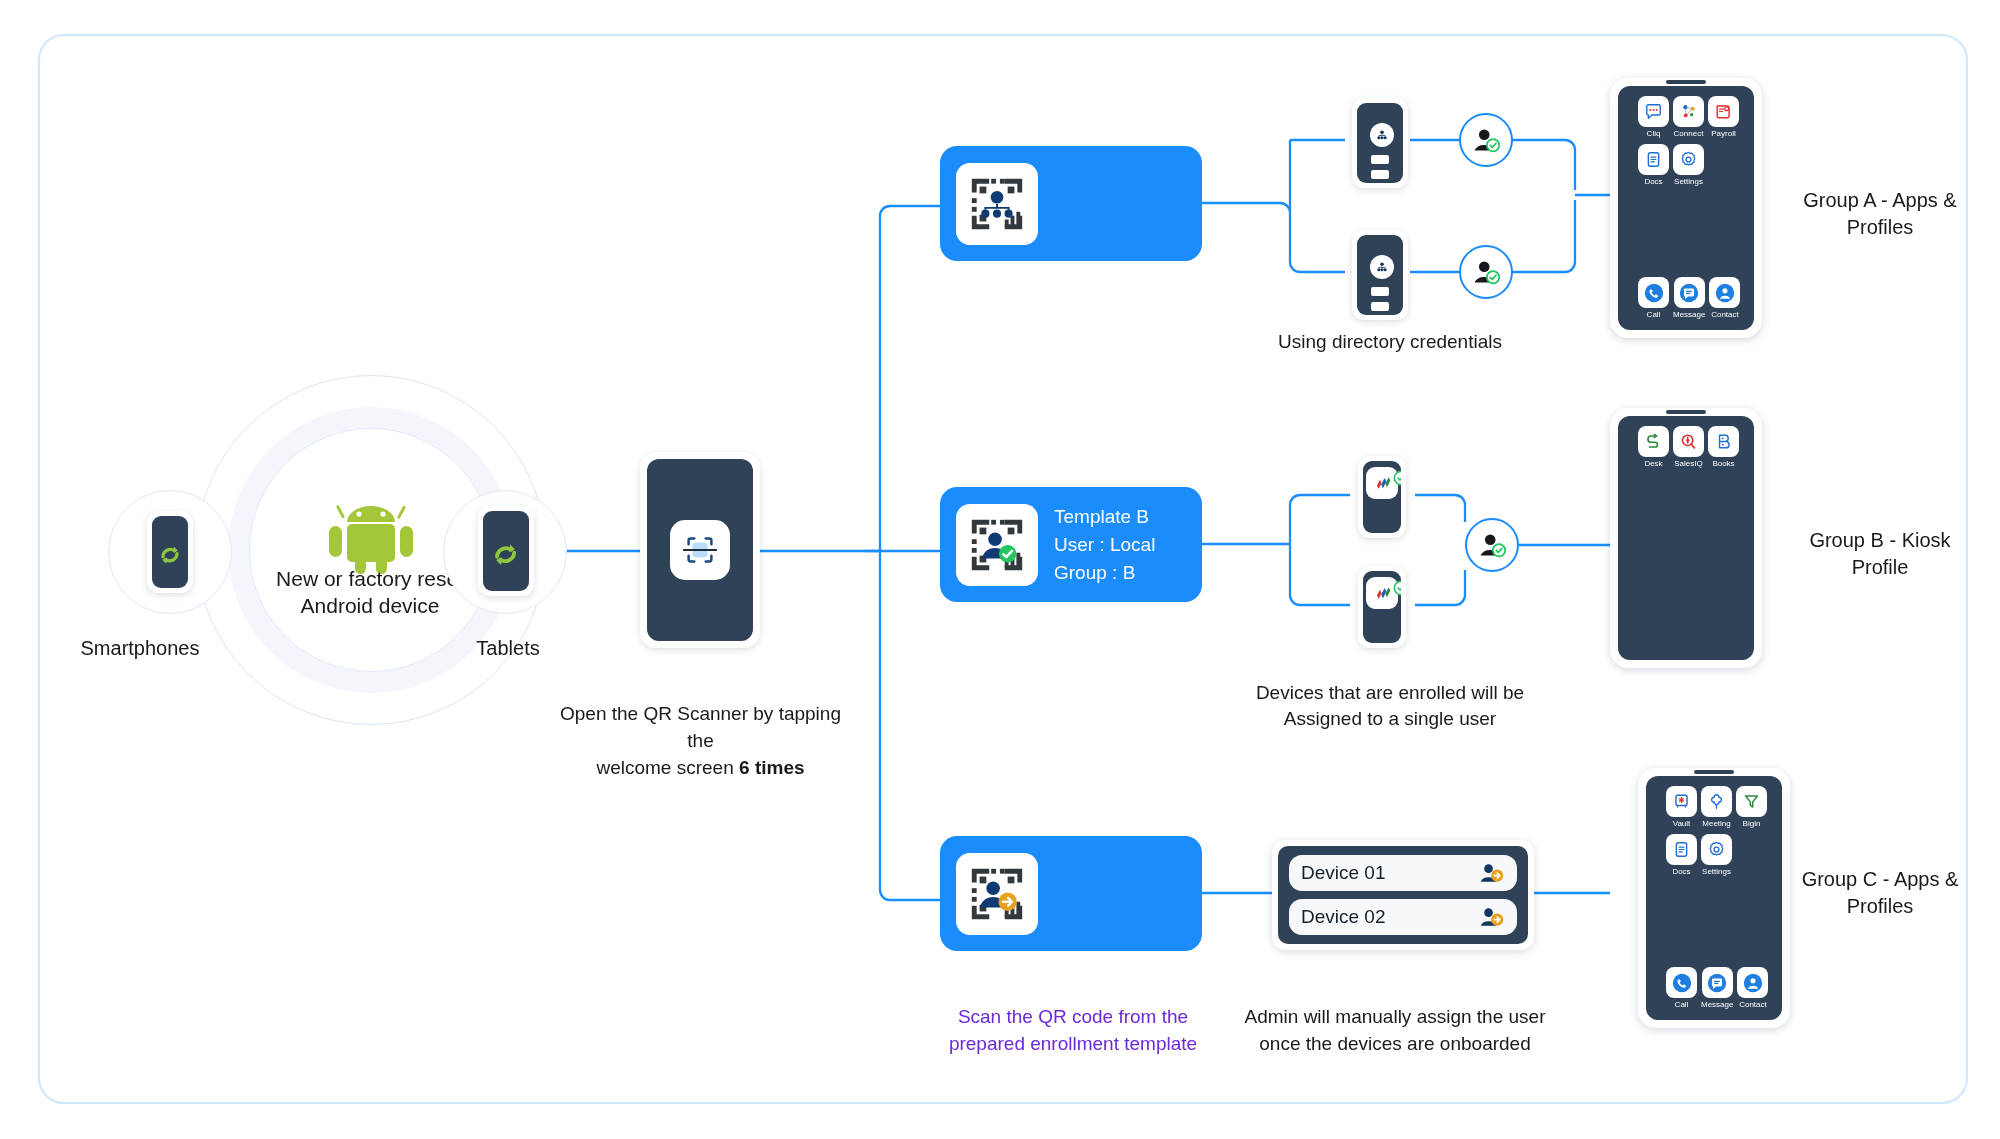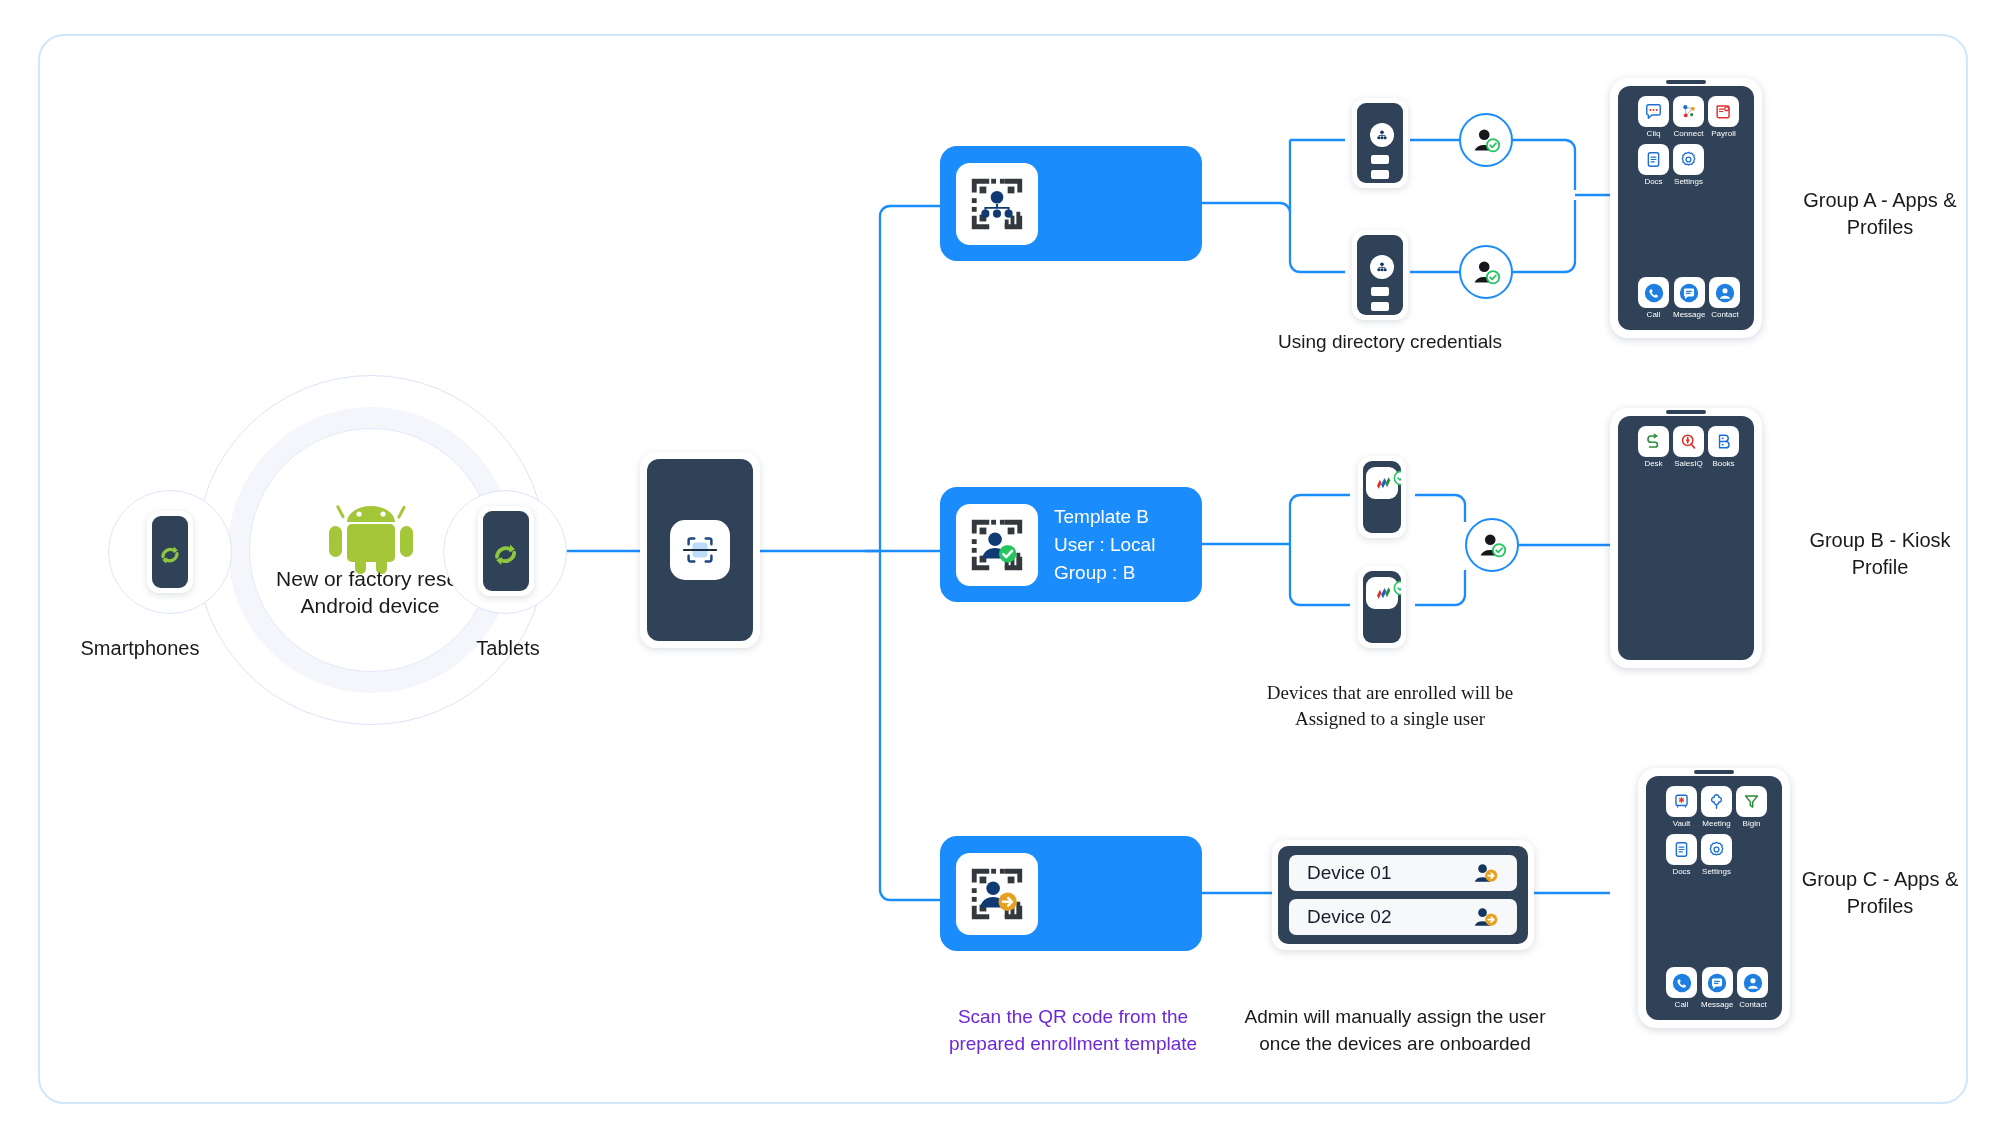--- a/index.html
+++ b/index.html
@@ -117,38 +117,38 @@
   .en-phone { width:48px; height:82px; }
   .en-tile {
     position:absolute; left:50%; top:30%; transform:translate(-50%,-50%);
     width:32px; height:32px; background:#fff; border-radius:9px;
     display:flex; align-items:center; justify-content:center;
   }
 
   .cap-rowA { position:absolute; left:1210px; top:329px; width:360px; text-align:center;
               font-size:19px; line-height:26px; color:#1a1a1a; }
   .cap-rowB { position:absolute; left:1225px; top:680px; width:330px; text-align:center;
-              font-size:19px; line-height:26px; color:#1a1a1a;font-family:Liberation Serif, serif; }
+              font-size:19px; line-height:26px; color:#1a1a1a; }
   .cap-rowC { position:absolute; left:1230px; top:1003px; width:330px; text-align:center;
               font-size:19px; line-height:27px; color:#1a1a1a; }
 
   
   .devlist {
     position:absolute; left:1272px; top:840px; width:262px; height:110px;
     background:#fff; border-radius:13px; box-shadow:0 2px 8px rgba(40,60,90,.18);
     padding:6px;
   }
   .devlist-inner {
     background:#2f4257; border-radius:10px; width:100%; height:100%;
     padding:9px 11px; display:flex; flex-direction:column; gap:8px;
   }
   .devrow {
-    background:#f7f8fa; border-radius:7px; height:38px;
+    background:#f7f8fa; border-radius:13px; height:38px;
     display:flex; align-items:center; justify-content:space-between;
-    padding:0 18px; font-size:19px; color:#16202b;
+    padding:0 12px; font-size:19px; color:#16202b;
   }
 
   
   .bigphone {
     position:absolute; width:152px; height:260px; background:#fff;
     border-radius:18px; box-shadow:0 2px 9px rgba(40,60,90,.2); padding:8px;
   }
   .bigphone .screen {
     background:#2f4257; border-radius:12px; width:100%; height:100%;
     padding:10px 20px; display:flex; flex-direction:column;
@@ -288,20 +288,24 @@
             <path d="M26 8 H30 a2 2 0 0 1 2 2 V14"></path>
             <path d="M32 26 V30 a2 2 0 0 1 -2 2 H26"></path>
             <path d="M14 32 H10 a2 2 0 0 1 -2 -2 V26"></path>
           </g>
           <path d="M3 20 H37" stroke="#1b2c3d" stroke-width="2" stroke-linecap="round"></path>
         </svg>
       </div>
     </div>
   </div>
 
+  <div class="cap-scan">
+    <div>Open the QR Scanner by tapping the</div>
+    <div><span>welcome screen </span><b>6 times</b></div>
+  </div>
 
   <div class="tcard tcard-a">
     <div class="qrbox">
       <svg viewBox="0 0 64 64" width="62" height="62">
         <g fill="#33383d">
           <path d="M6 6h18v5H11v9H6z"></path>
             <path d="M58 6H40v5h13v9h5z"></path>
           <path d="M6 58h18v-5H11v-9H6z"></path>
             <path d="M58 58H40v-5h13v-9h5z"></path>
           <rect x="14" y="14" width="7" height="7"></rect>

